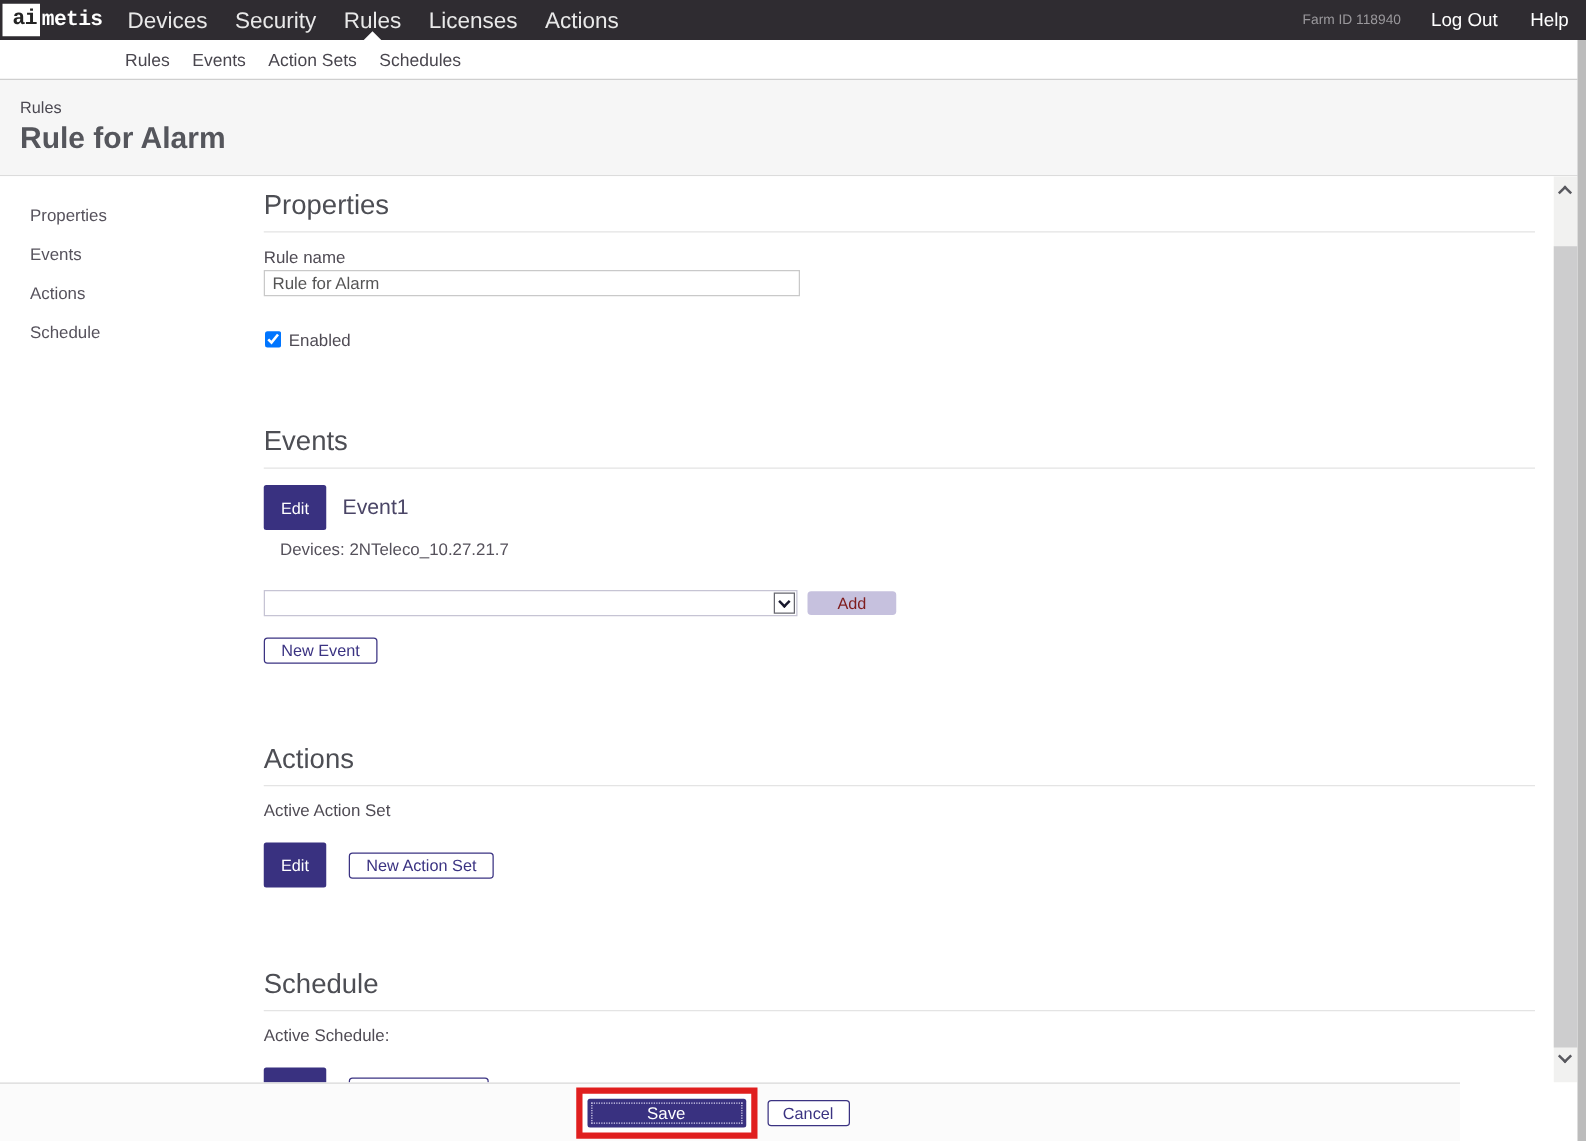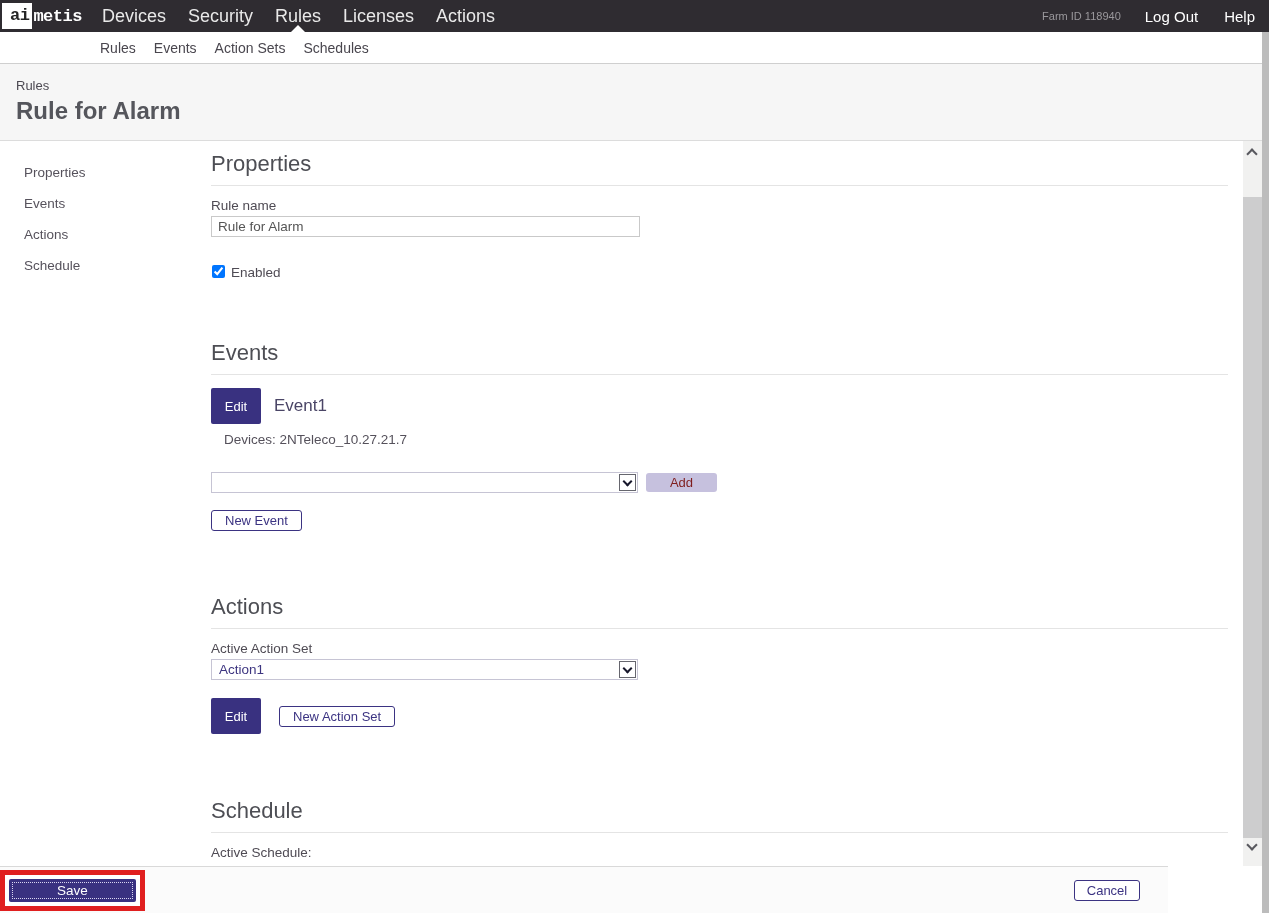--- a/index.html
+++ b/index.html
@@ -78,21 +78,21 @@
   
   .scrollbar { position:absolute; top:0; right:0; width:19px; height:725px; background:#f1f1f0; cursor:pointer; }
   .sb-thumb { position:absolute; top:56px; left:0; width:19px; height:641px; background:#cdcdce; }
   .sb-chev-up { position:absolute; top:9px; left:5px; width:8px; height:8px;
                 border-top:2px solid #58585e; border-left:2px solid #58585e; transform:rotate(45deg); }
   .sb-chev-down { position:absolute; bottom:17px; left:5px; width:8px; height:8px;
                 border-bottom:2px solid #58585e; border-right:2px solid #58585e; transform:rotate(45deg); }
 
   
   .footer { position:absolute; bottom:0; left:0; width:1168px; height:47px; background:#fbfbfb;
-            border-top:1px solid #d9d9d9; display:flex; align-items:center; justify-content:space-between;
+            border-top:1px solid #d9d9d9; display:flex; align-items:center; justify-content:center;
             padding-right:28px; }
   .save-highlight { border:5px solid #e01f1f; padding:4px; margin-right:8px; background:#fff; line-height:0; }
   .btn-save { width:127px; height:23px; background:#393180; color:#fff; border:none; border-radius:2px;
               font-size:13.5px; outline:1px dotted #d9d5f0; outline-offset:-4px; font-family:inherit; cursor:pointer; }
   .btn-cancel { width:66px; height:21px; background:#fff; border:1px solid #3b3382; border-radius:3px;
                 color:#3b3382; font-size:13px; font-family:inherit; cursor:pointer; }
 
   
   .right-strip { position:absolute; top:32px; right:0; width:7px; height:881px; background:#bcbcbc; z-index:15; }
 </style>
@@ -174,28 +174,20 @@
           </div>
           <button class="btn-add">Add</button>
         </div>
         <button class="btn-outline new-event-btn">New Event</button>
       </div>
 
       <div class="section m-actions">
         <div class="sec-heading">Actions</div>
         <hr class="sec-rule">
         <div class="field-label">Active Action Set</div>
-        <div class="select-row" style="margin-top:3px;">
-          <div class="fselect">
-            <span>Action1</span>
-            <span class="arrowbox">
-              <span class="chev-down"></span>
-            </span>
-          </div>
-        </div>
         <div class="btn-row">
           <button class="btn-primary-sm">Edit</button>
           <button class="btn-outline">New Action Set</button>
         </div>
       </div>
 
       <div class="section m-schedule">
         <div class="sec-heading">Schedule</div>
         <hr class="sec-rule">
         <div class="field-label">Active Schedule:</div>

